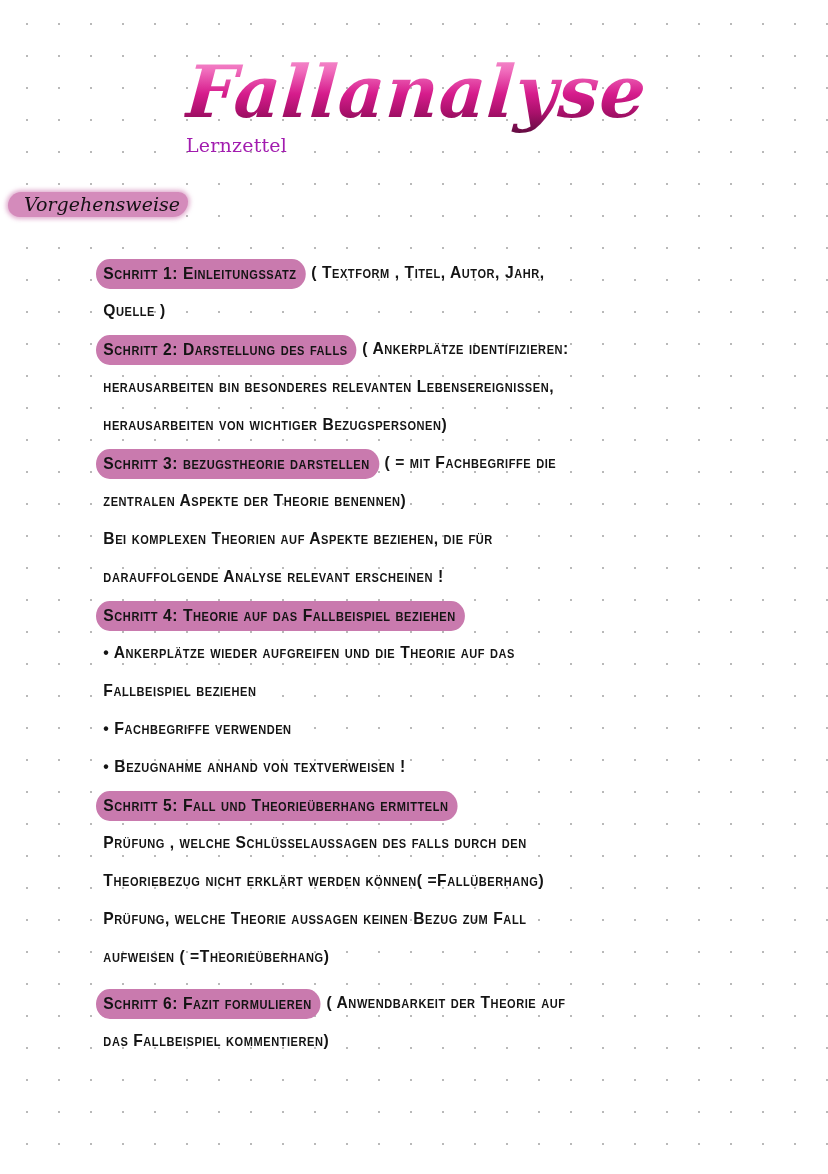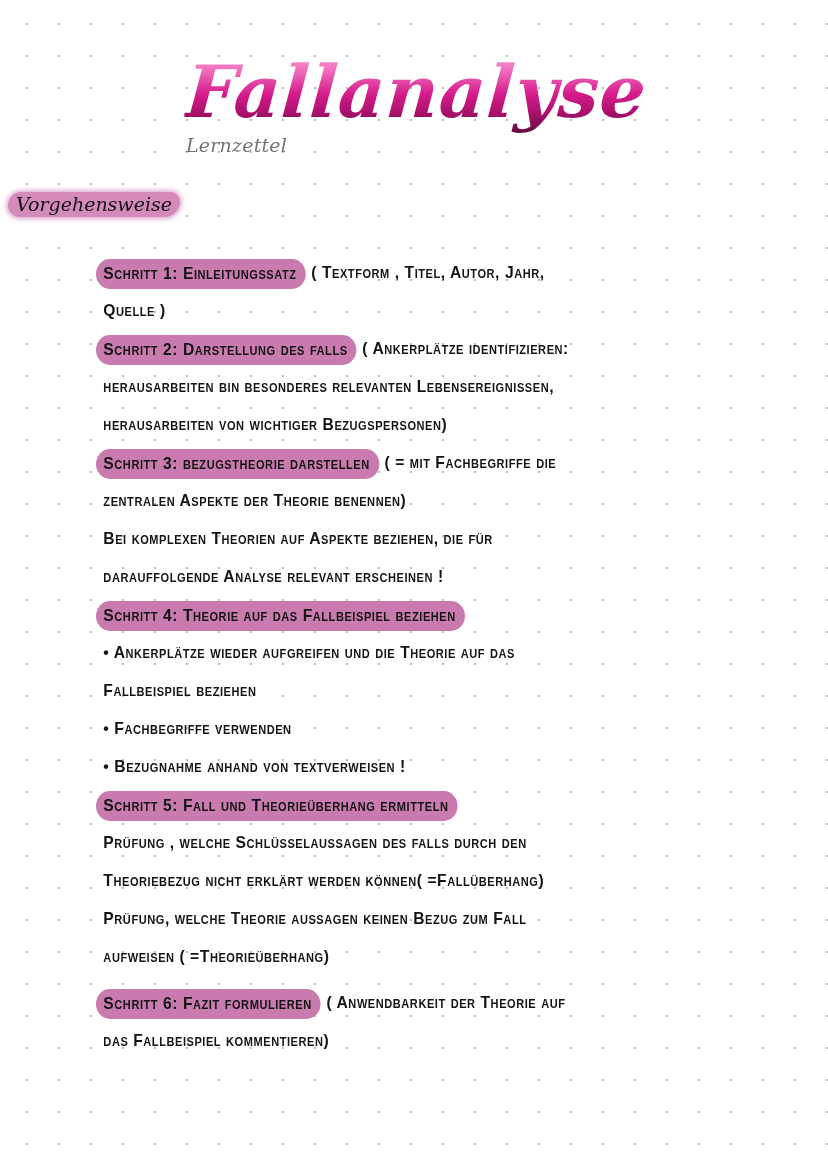--- a/index.html
+++ b/index.html
@@ -33,34 +33,33 @@
       background-clip: text;
       color: transparent;
       transform: skewX(-4deg);
       white-space: nowrap;
     }
     .subtitle {
       position: absolute;
       left: 186px;
       top: 134px;
       font-family: "DejaVu Serif", serif;
-      font-style: italic;
       font-size: 19px;
-      color: #737373;
+      color: #a21caf;
       letter-spacing: 0.2px;
     }
     .section-label {
       position: absolute;
       left: 8px;
       top: 192px;
       font-family: "DejaVu Serif", serif;
       font-style: italic;
       font-size: 19px;
       color: #151015;
-      padding: 1px 8px 2px 8px;
+      padding: 1px 8px 2px 16px;
       background: #d48bbb;
       border-radius: 14px 10px 16px 12px;
       box-shadow: 0 0 4px 2px rgba(212,139,187,0.7);
     }
     .content {
       position: absolute;
       left: 96px;
       top: 254px;
       width: 640px;
     }

